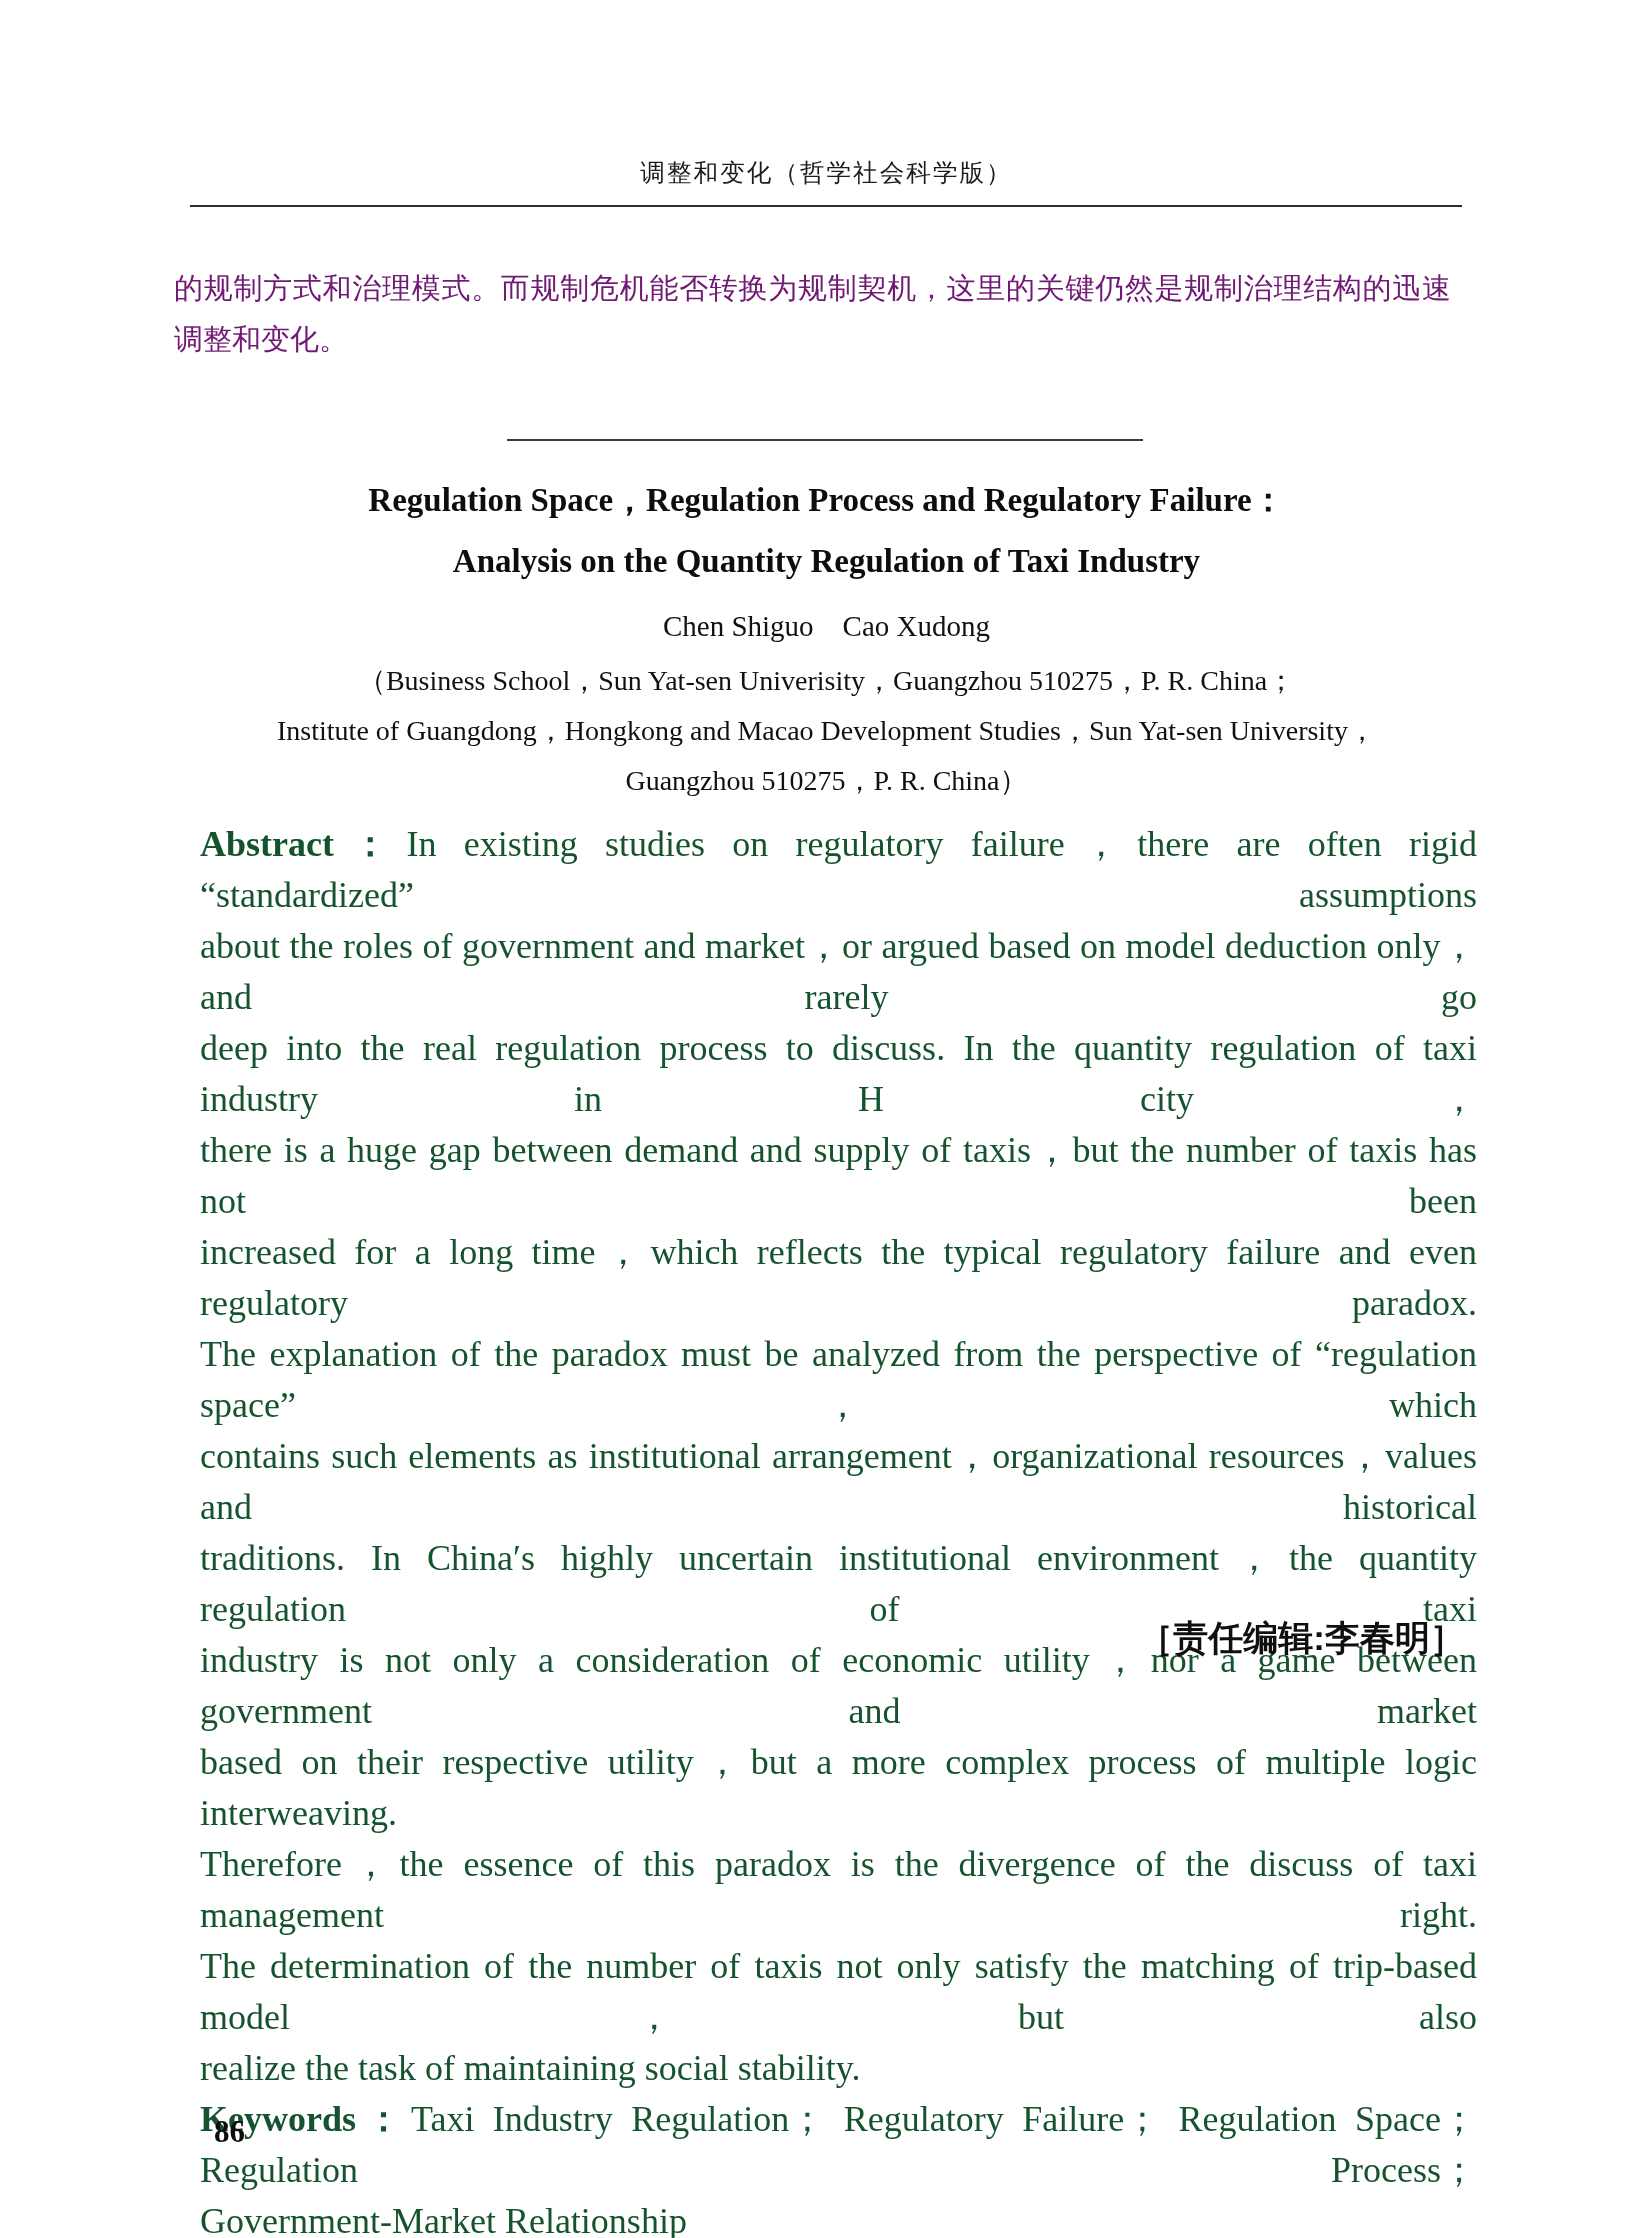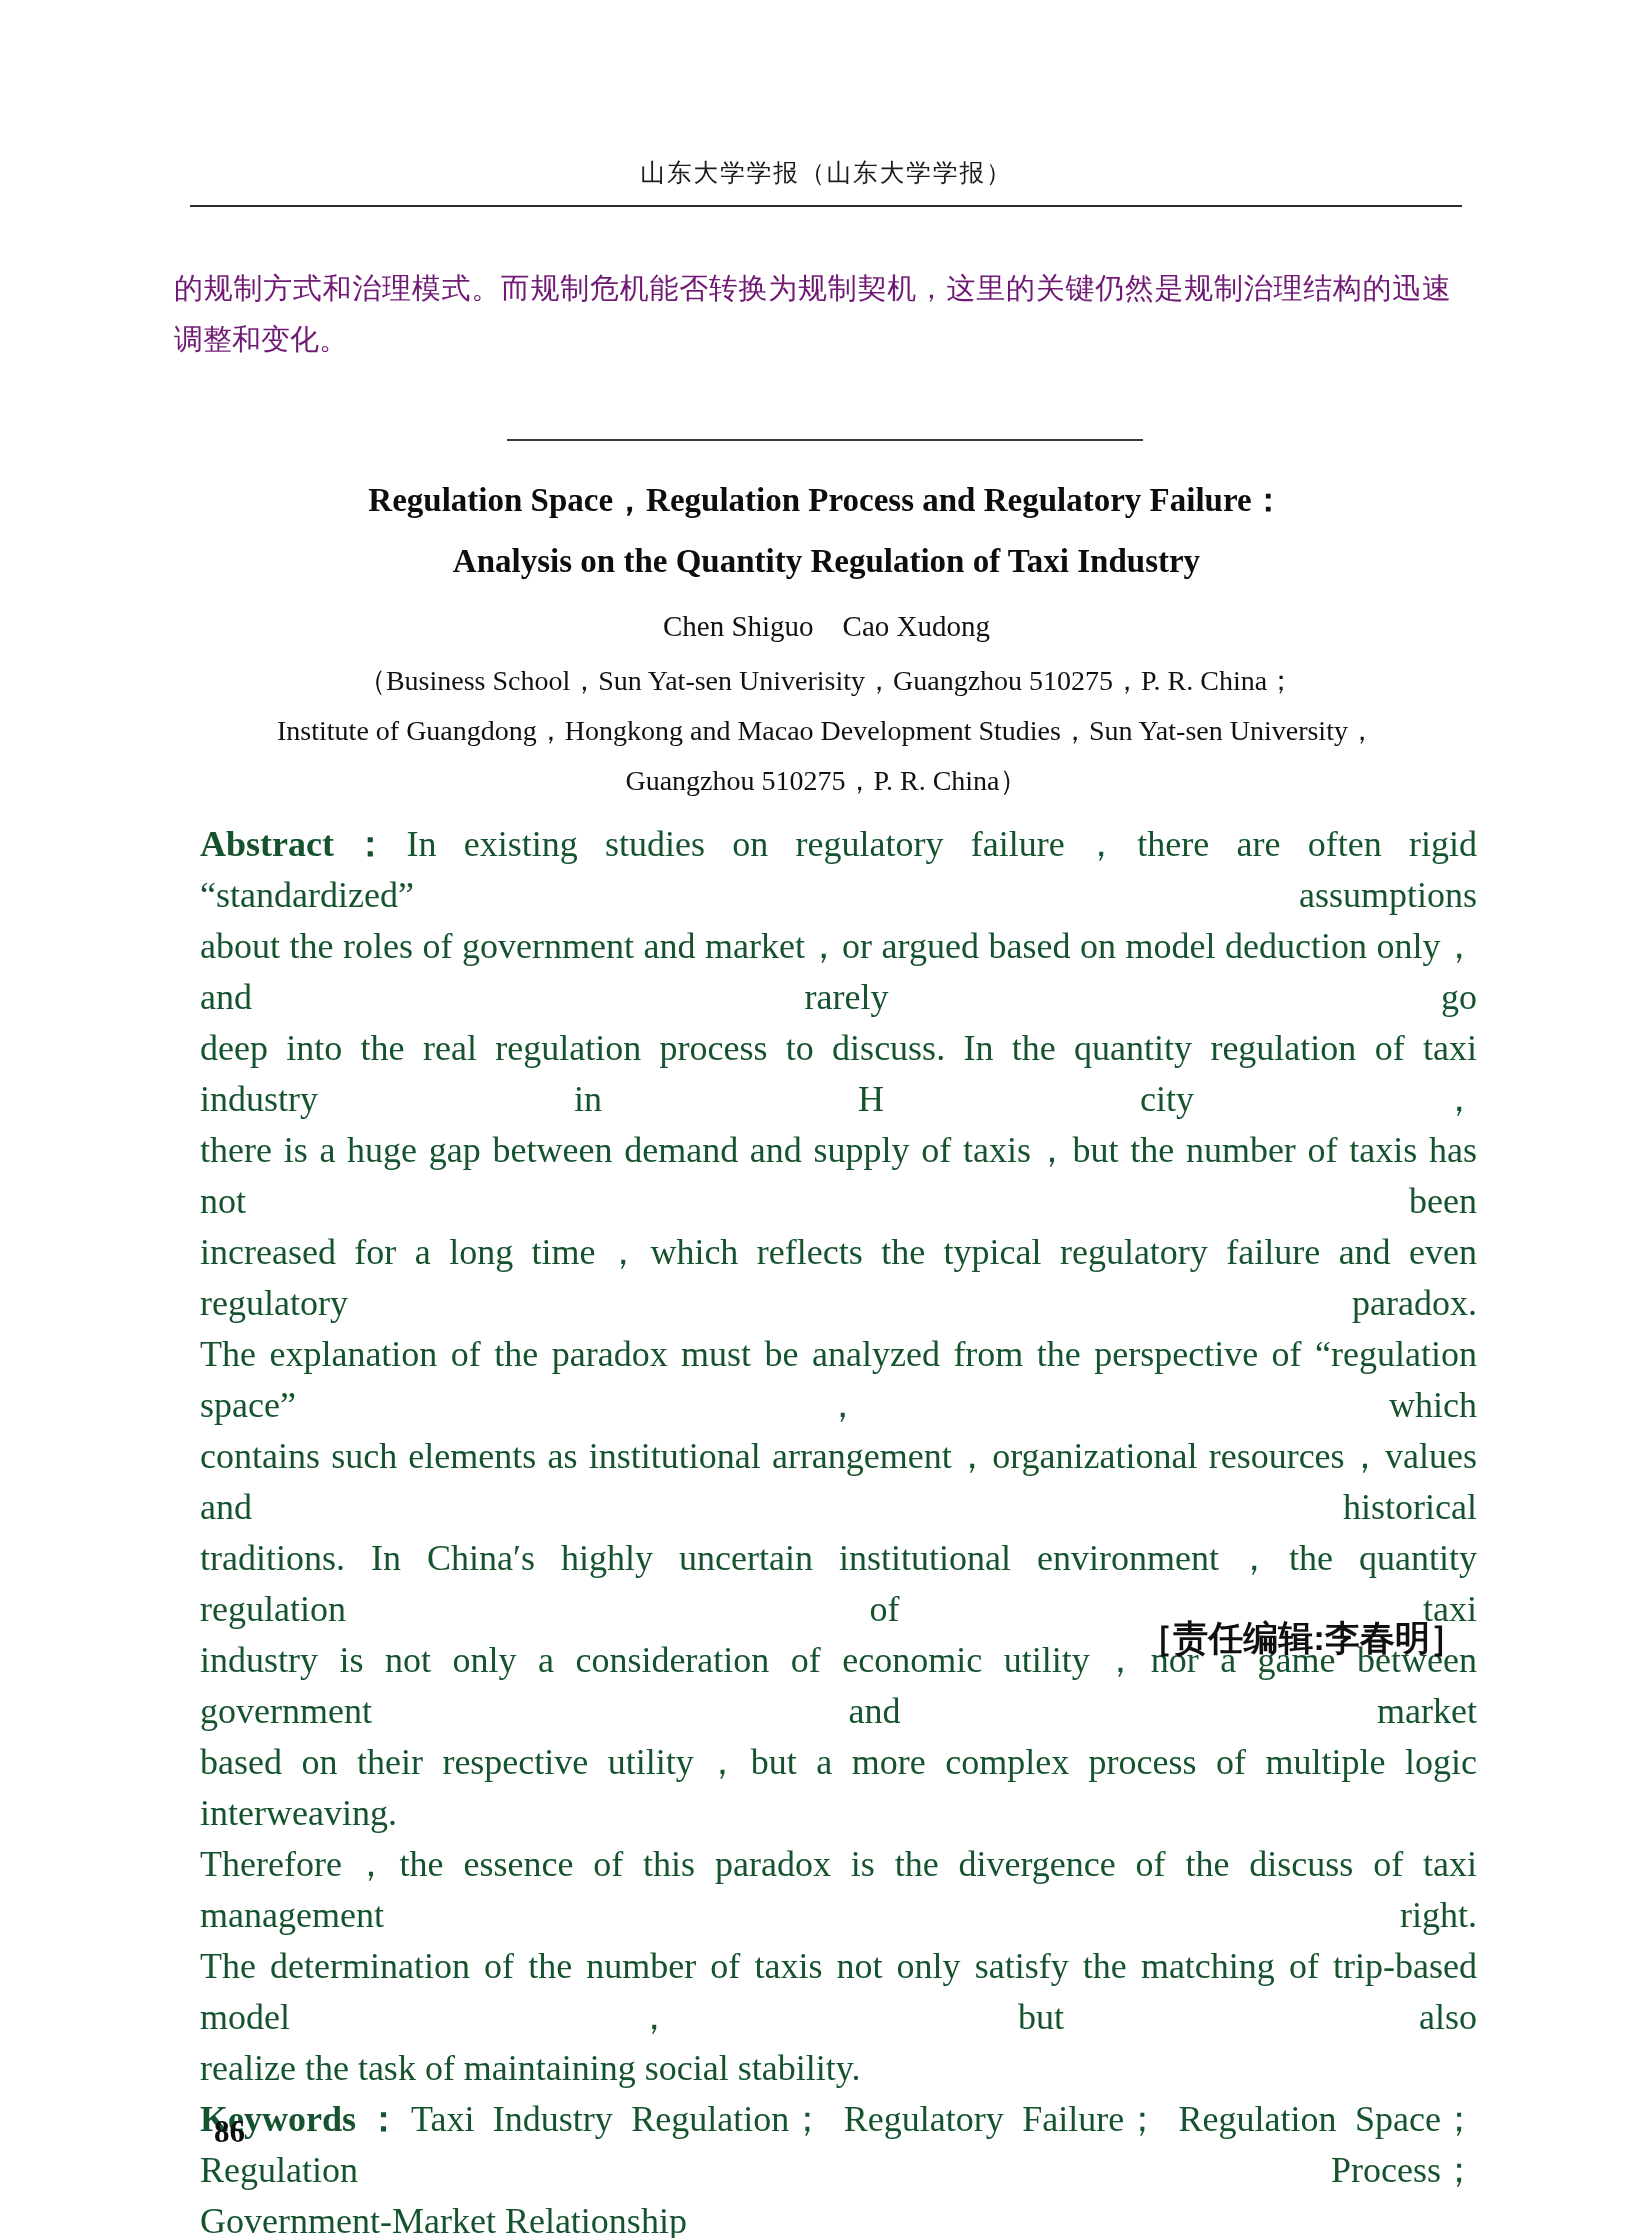--- a/index.html
+++ b/index.html
@@ -86,21 +86,21 @@
     font-size: 31px;
     font-weight: 700;
     color: #0d0d0d;
   }
 </style>
 </head>
 <body>
 
 <div class="page">
 
-  <div class="journal-header">山东大学学报（山东大学学报）</div>
+  <div class="journal-header">调整和变化（哲学社会科学版）</div>
 
   <div class="header-rule"></div>
 
   <div class="cn-paragraph">
     <div class="j">的规制方式和治理模式。而规制危机能否转换为规制契机，这里的关键仍然是规制治理结构的迅速</div>
     <div>调整和变化。</div>
   </div>
 
   <div class="section-divider"></div>
 

